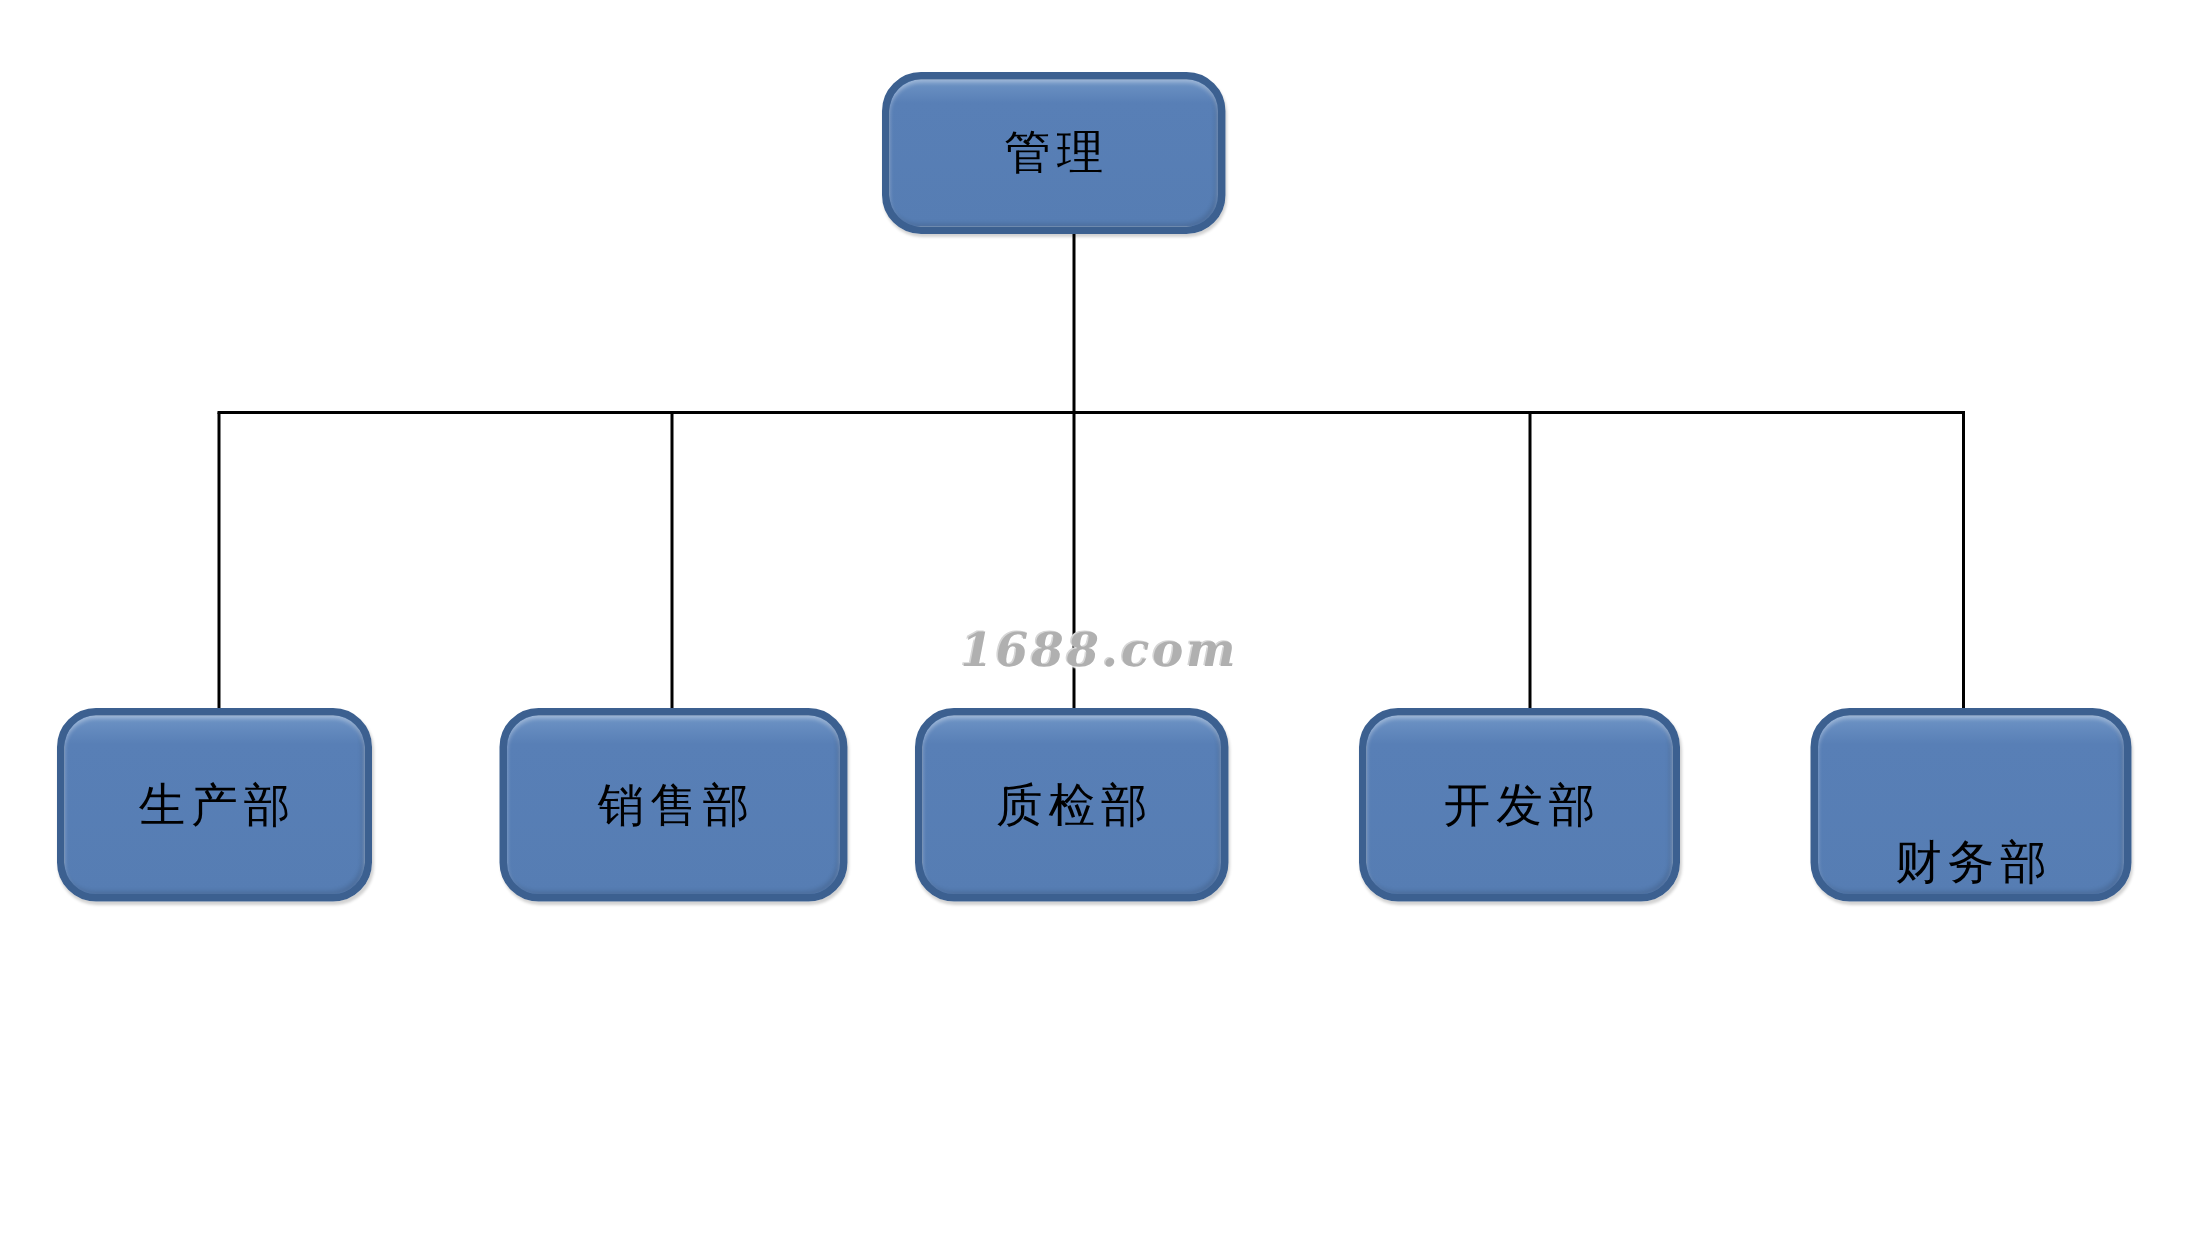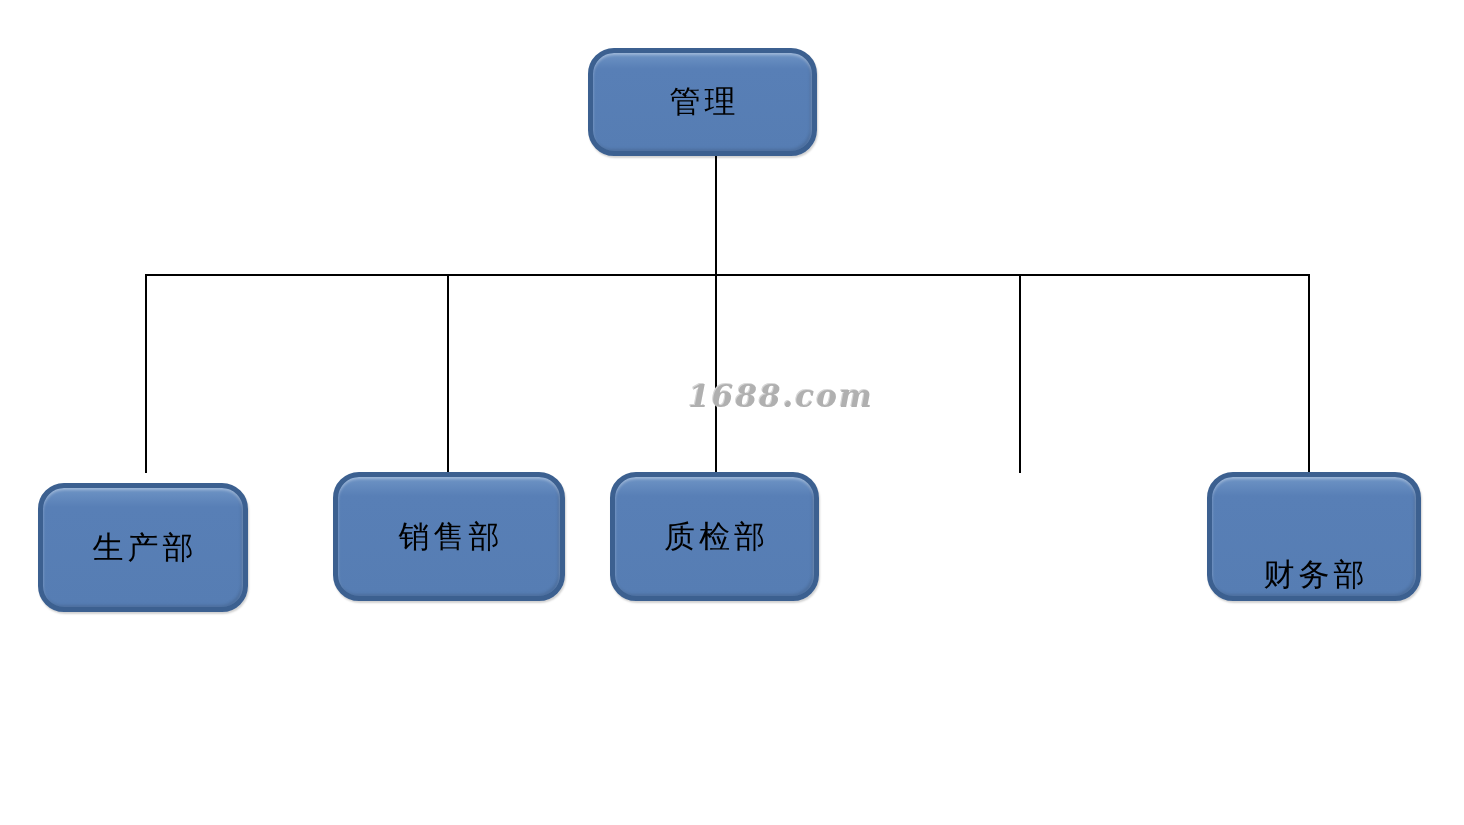--- a/index.html
+++ b/index.html
@@ -37,38 +37,37 @@
     justify-content: center;
   }
   .node-label {
     color: #000000;
     font-size: 31px;
     letter-spacing: 4px;
     white-space: nowrap;
     text-indent: 4px; 
   }
   #node-root   { left: 588px; top: 48px;  width: 229px; height: 108px; }
-  #node-c0     { left: 38px;  top: 472px; width: 210px; height: 129px; margin-top: 11px; }
+  #node-c0     { left: 38px;  top: 472px; width: 210px; height: 129px; }
   #node-c1     { left: 333px; top: 472px; width: 232px; height: 129px; }
   #node-c2     { left: 610px; top: 472px; width: 209px; height: 129px; }
   #node-c3     { left: 906px; top: 472px; width: 214px; height: 129px; }
   #node-c4     { left: 1207px;top: 472px; width: 214px; height: 129px; align-items: flex-end; }
   #watermark {
     position: absolute;
     left: 733px;
-    top: 396px;
+    top: 434px;
     transform: translate(-50%, -50%);
     font-style: italic;
     font-weight: bold;
     font-size: 31px;
     letter-spacing: 2px;
     color: #b0b0b0;
     text-shadow: 1px 1px 1px #ffffff, -1px -1px 0 #d6d6d6;
     pointer-events: none;
-    margin-left: 48px;
   }
 </style>
 </head>
 <body>
 
 <div id="canvas">
 
   <svg id="connectors" viewBox="0 0 1464 825" xmlns="http://www.w3.org/2000/svg">
 
     <line x1="716" y1="156" x2="716" y2="473" stroke="#000000" stroke-width="2"></line>
@@ -90,20 +89,23 @@
   </div>
 
   <div id="node-c1" class="node">
     <span class="node-label">销售部</span>
   </div>
 
   <div id="node-c2" class="node">
     <span class="node-label">质检部</span>
   </div>
 
+  <div id="node-c3" class="node">
+    <span class="node-label">开发部</span>
+  </div>
 
   <div id="node-c4" class="node">
     <span class="node-label">财务部</span>
   </div>
 
   <div id="watermark">1688.com</div>
 
 </div>
 
 </body></html>

